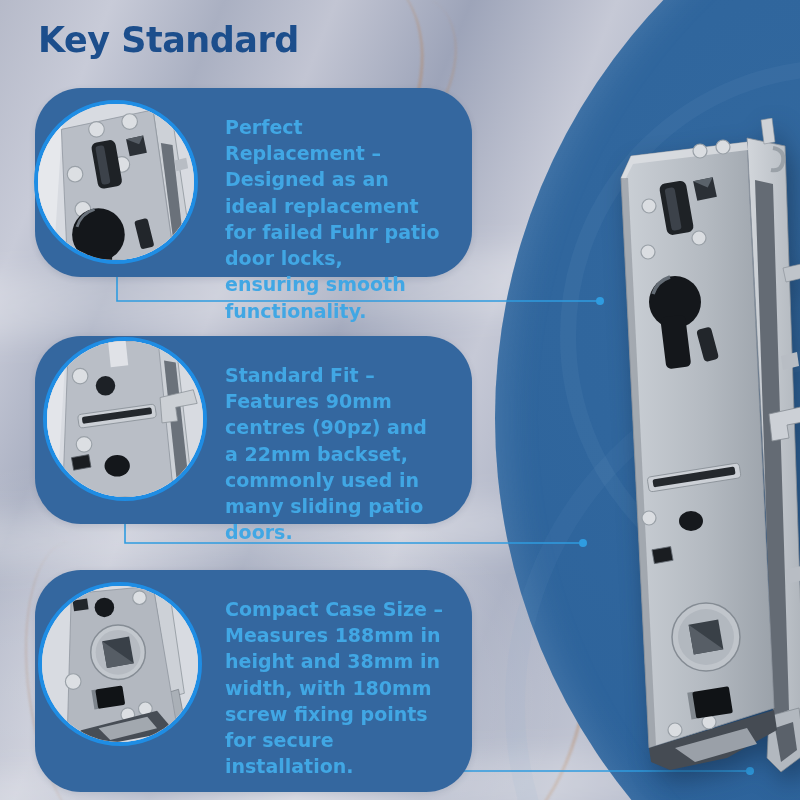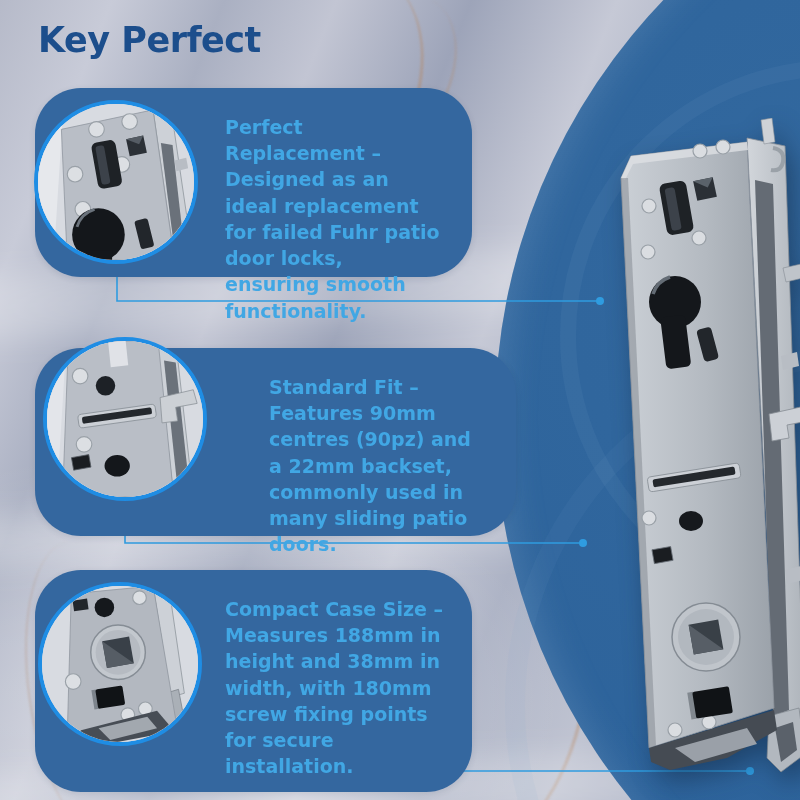--- a/index.html
+++ b/index.html
@@ -52,21 +52,21 @@
     font-size:35px;font-weight:700;letter-spacing:-0.5px;
     color:var(--title-text,#1C4E8C);
   }
   
   .card{
     position:absolute;left:35px;width:437px;border-radius:46px;
     background:var(--card-background,#34679F);
     box-shadow:0 2px 6px rgba(30,50,80,0.12);
   }
   .card1{top:88px;height:189px;}
-  .card2{top:348px;height:188px;padding-left:44px;}
+  .card2{top:336px;height:188px;}
   .card3{top:570px;height:222px;}
   .card p{
     margin:7px;padding:19px 22px 16px 183px;
     font-size:19px;line-height:1.38;font-weight:700;
     color:var(--card-text,#41A7E4);
   }
   
   .callout{
     position:absolute;width:156px;height:156px;border-radius:50%;
     border:4px solid var(--callout-ring,#1F8DE4);
@@ -187,21 +187,21 @@
       </g>
       <g transform="rotate(-9 137 584)">
         <rect x="114" y="571" width="6" height="27" fill="#81888f"></rect>
         <rect x="119" y="571" width="37" height="27" rx="2" fill="#101316"></rect>
       </g>
       <polygon points="74,630 199,592 202,612 152,640 95,652 76,644" fill="#454b53"></polygon>
       <polygon points="100,630 172,610 182,626 120,644" fill="#9aa0a8"></polygon>
     </g>
   </svg>
 
-  <h1 class="title">Key Perfect</h1>
+  <h1 class="title">Key Standard</h1>
 
   <section class="card card1">
     <p>Perfect Replacement – Designed as an ideal replacement for failed Fuhr patio door locks, ensuring smooth functionality.</p>
   </section>
   <section class="card card2">
     <p>Standard Fit – Features 90mm centres (90pz) and a 22mm backset, commonly used in many sliding patio doors.</p>
   </section>
   <section class="card card3">
     <p>Compact Case Size – Measures 188mm in height and 38mm in width, with 180mm screw fixing points for secure installation.</p>
   </section>

